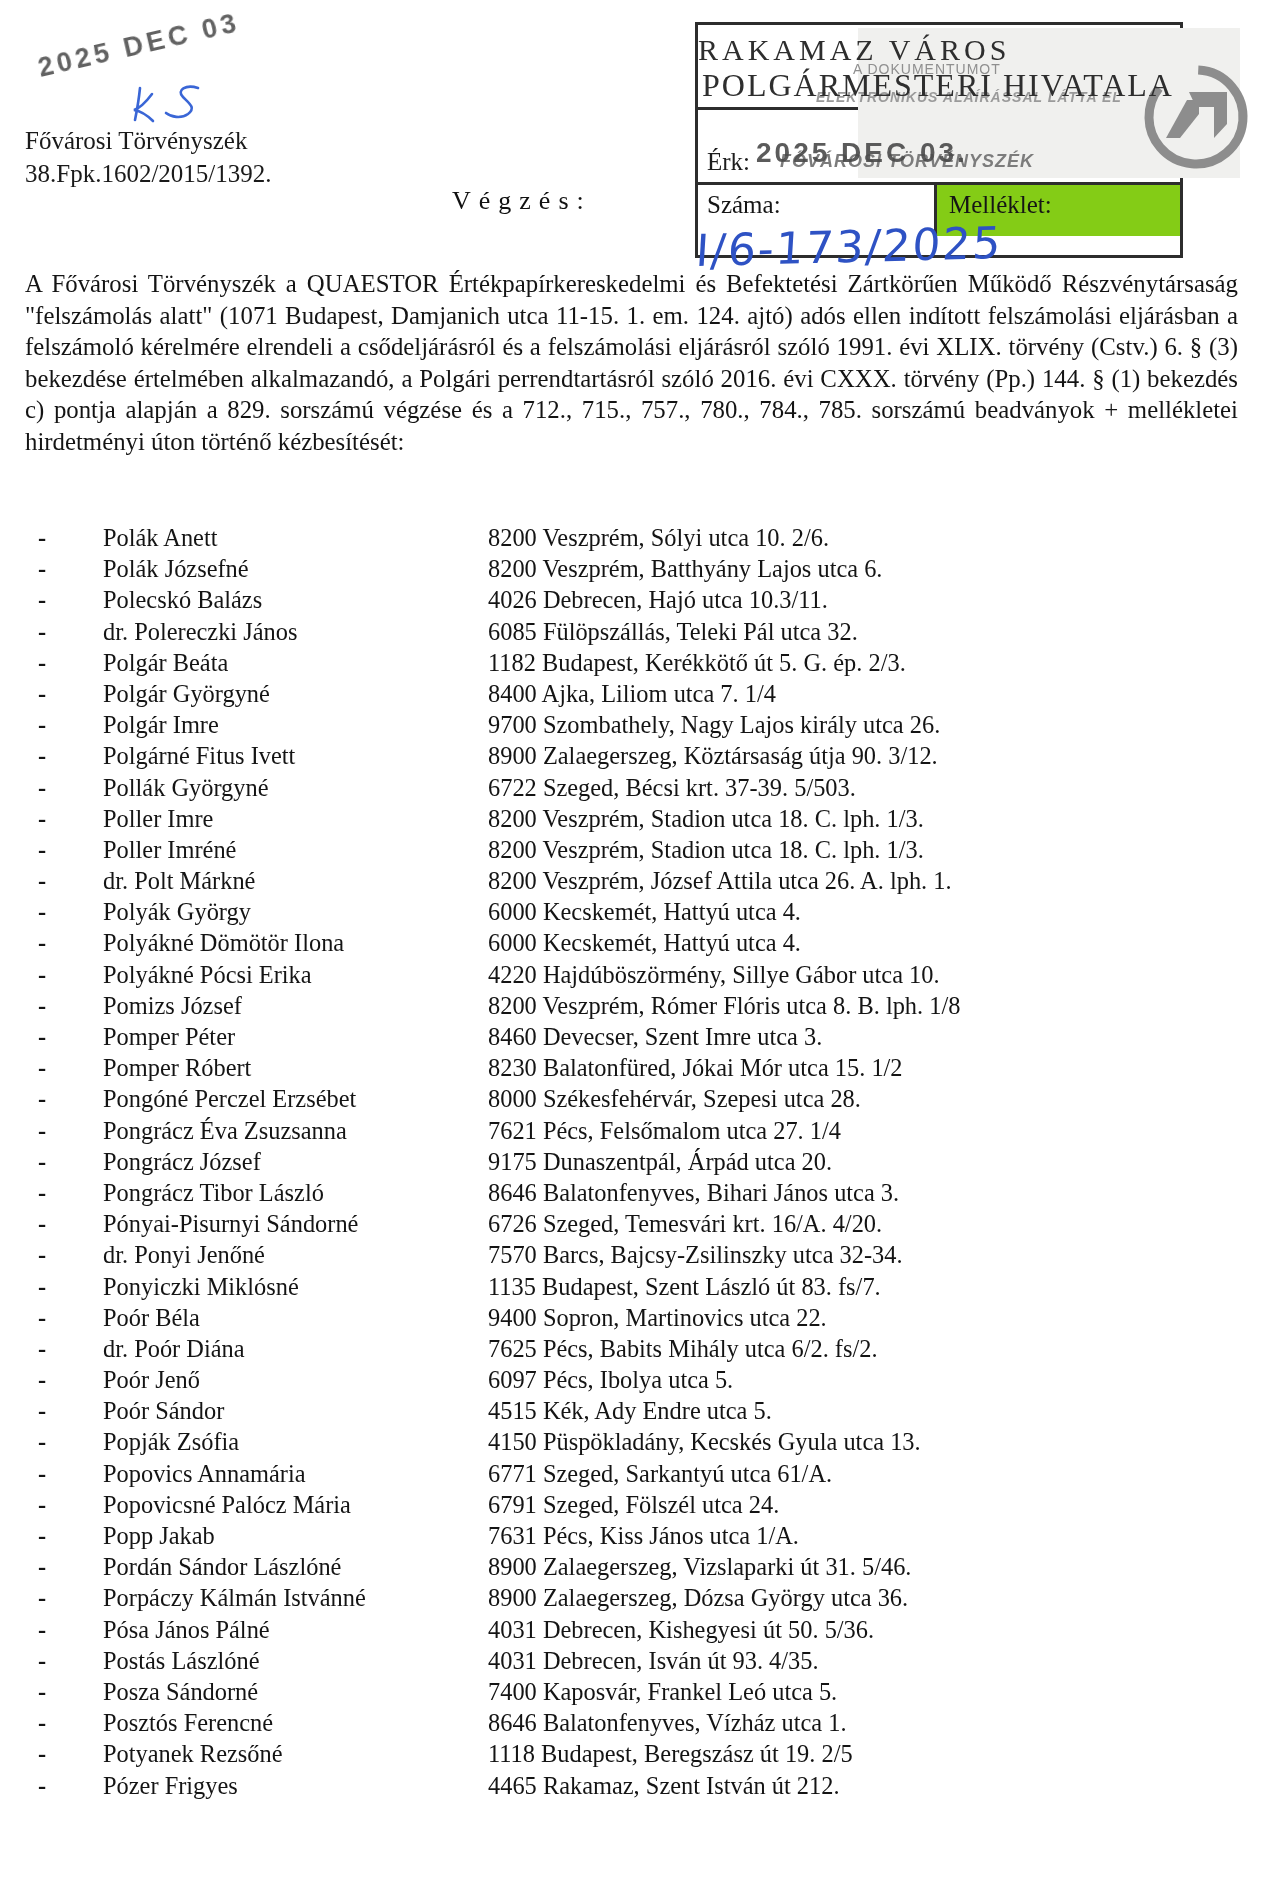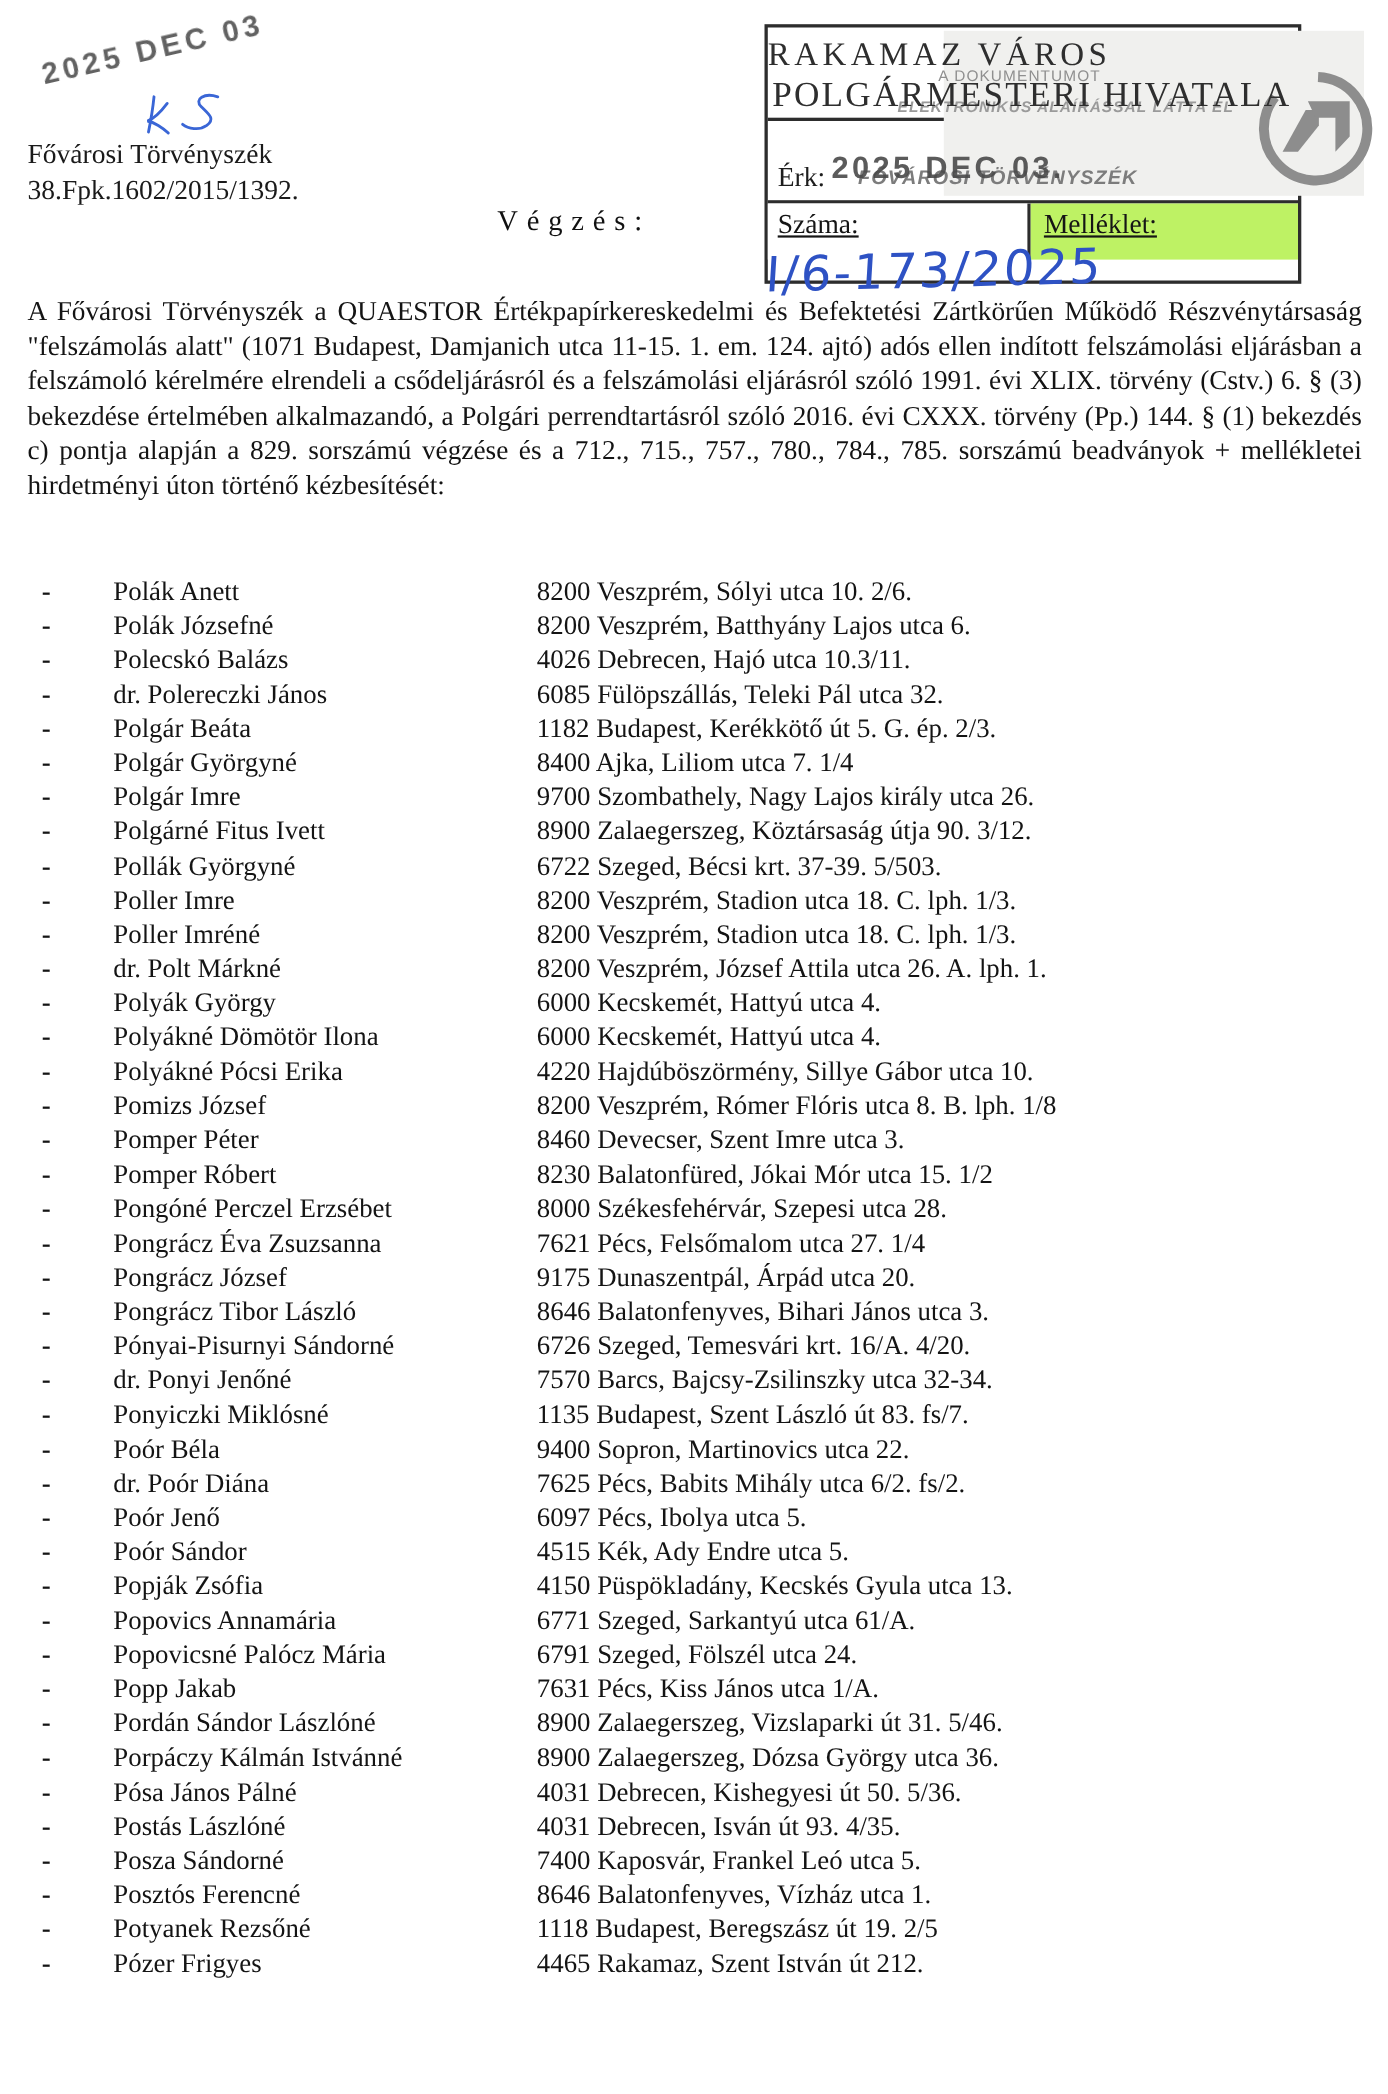--- a/index.html
+++ b/index.html
@@ -24,23 +24,23 @@
   .box-title .t2{font-size:32px;letter-spacing:2px;white-space:nowrap;margin-left:4px;}
   .title-row{height:85px;border-bottom:3px solid #2d2d2d;box-sizing:border-box;}
   .ovl{position:absolute;font-family:"Liberation Sans",sans-serif;color:#8f8f8f;z-index:1;white-space:nowrap;}
   .ovl-1{left:155px;top:36px;font-size:14px;font-weight:normal;letter-spacing:1px;}
   .ovl-2{left:118px;top:64px;font-size:14px;font-weight:bold;letter-spacing:1px;color:#9a9a9a;font-style:italic;}
   .ovl-court{left:82px;top:126px;font-size:18px;font-weight:bold;font-style:italic;color:#7c7c7c;letter-spacing:1px;}
   .erk-row{position:relative;height:75px;border-bottom:3px solid #2d2d2d;box-sizing:border-box;z-index:2;}
   .erk-label{position:absolute;left:9px;bottom:6px;font-size:25px;color:#1d1d1d;}
   .erk-date{position:absolute;left:58px;top:0px;font-family:"Liberation Sans",sans-serif;
     font-weight:bold;font-size:28px;letter-spacing:3px;color:#4a4a4a;opacity:.9;filter:blur(.3px);white-space:nowrap;margin-top:27px;}
-  .num-row{display:flex;height:51px;z-index:2;position:relative;text-decoration:underline;}
+  .num-row{display:flex;height:51px;z-index:2;position:relative;}
   .num-cell{flex:0 0 239px;border-right:3px solid #2d2d2d;box-sizing:border-box;padding:6px 0 0 9px;font-size:25px;background:#fff;}
-  .att-cell{flex:1;padding:6px 0 0 12px;font-size:25px;background:#bef264;}
+  .att-cell{flex:1;padding:6px 0 0 12px;font-size:25px;background:#84cc16;}
   .handwritten-number{position:absolute;left:-2px;top:196px;z-index:3;
     font-family:"DejaVu Sans",sans-serif;font-size:44px;color:#2e52c4;
     transform:rotate(-1.5deg) skewX(-5deg);white-space:nowrap;letter-spacing:2px;}
 
   .decision-label{position:absolute;left:452px;top:186px;font-size:26px;letter-spacing:8px;color:#111;}
 
   .logo-svg{position:absolute;left:1139px;top:60px;}
 
   .paragraph{position:absolute;left:25px;top:268px;width:1213px;
     font-size:24.8px;line-height:31.5px;text-align:justify;color:#141414;}

